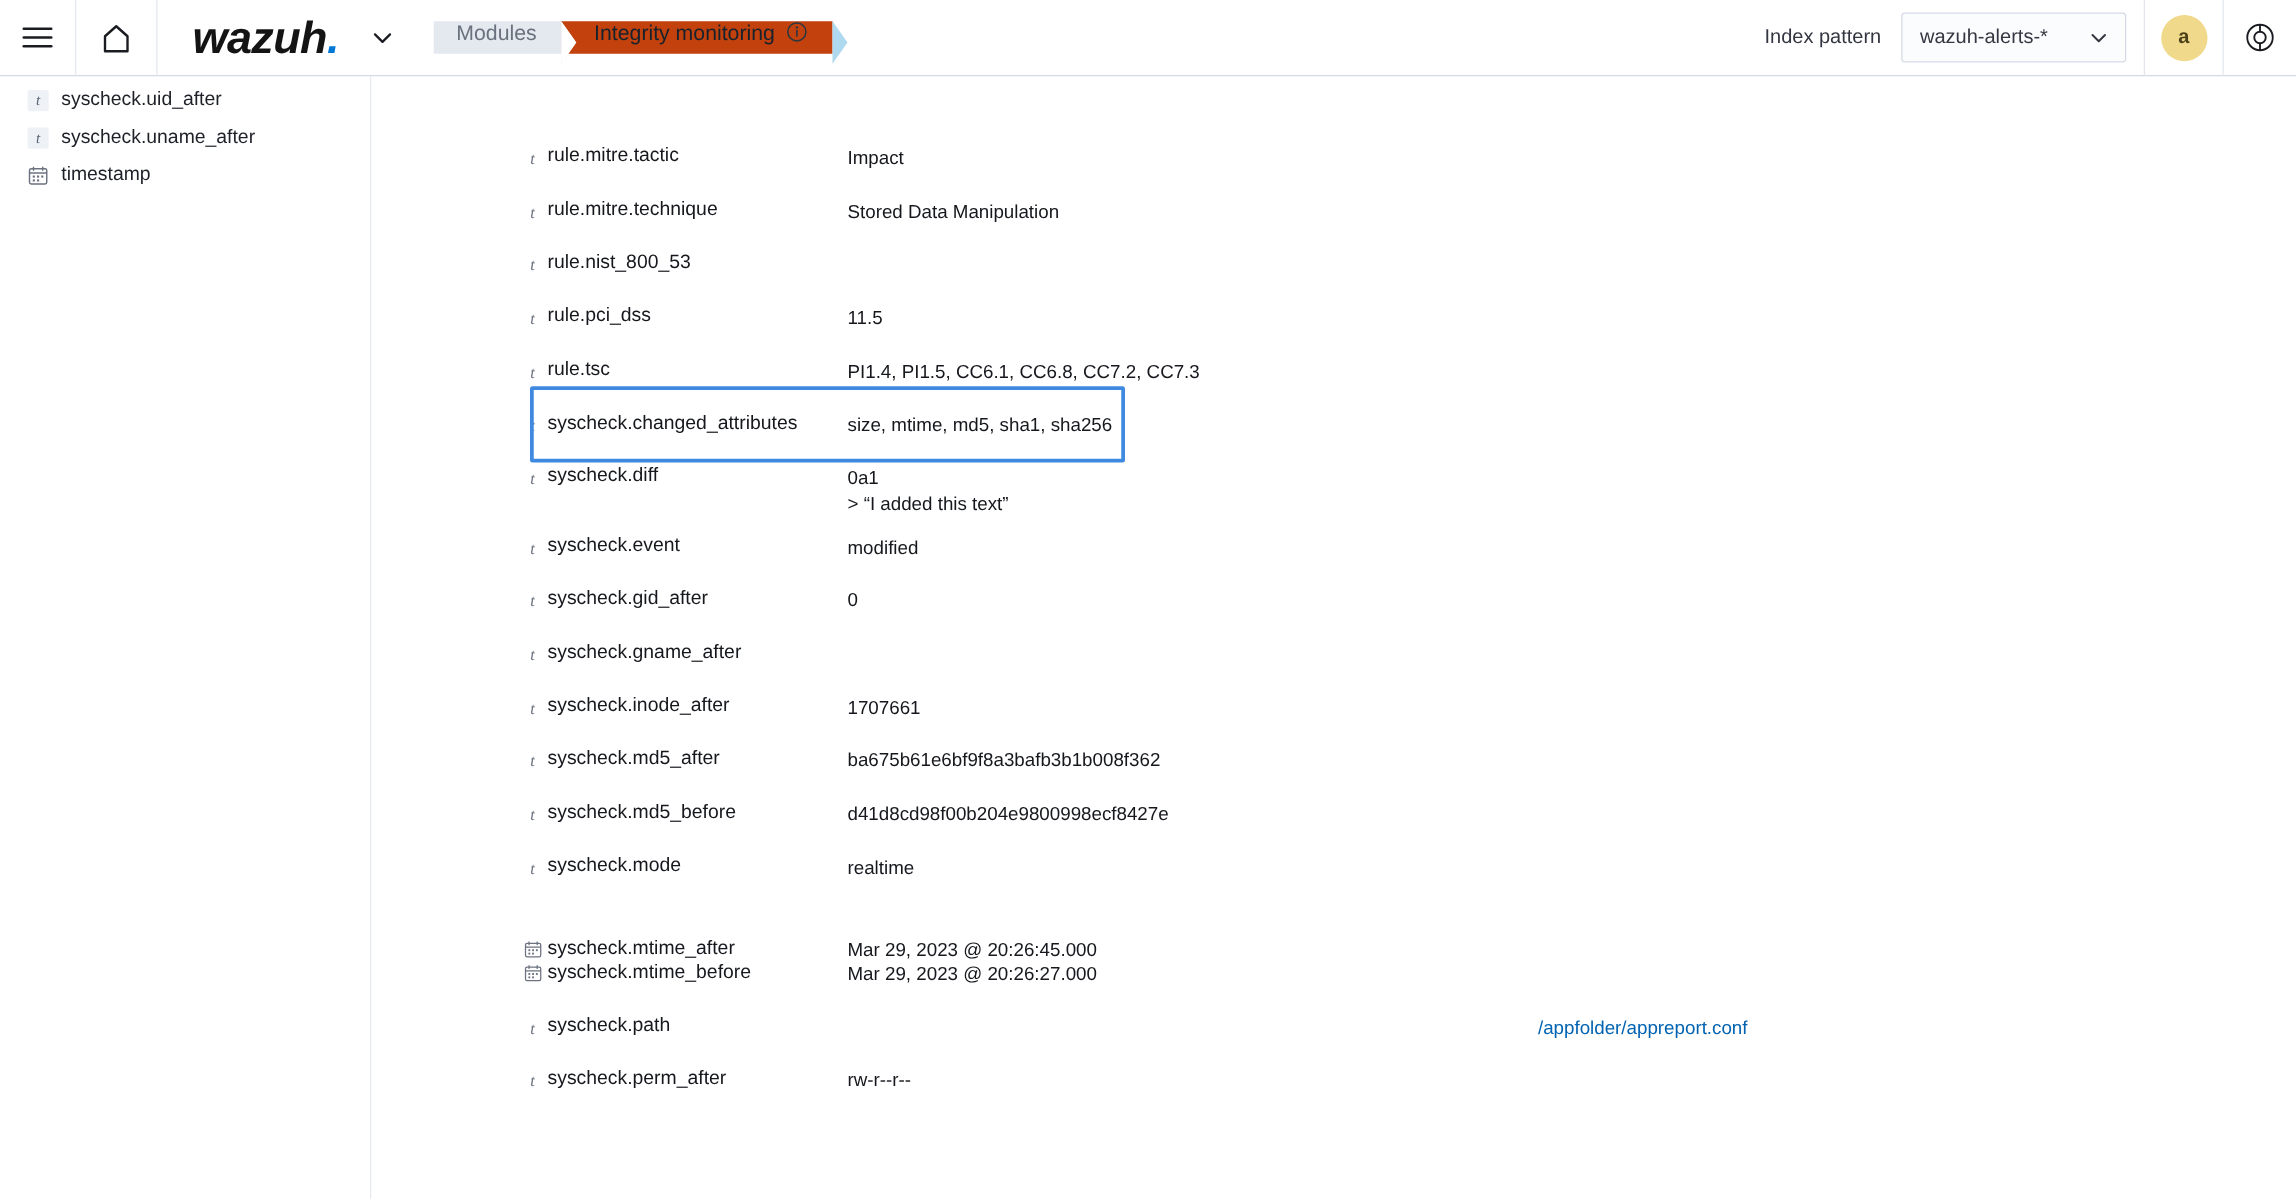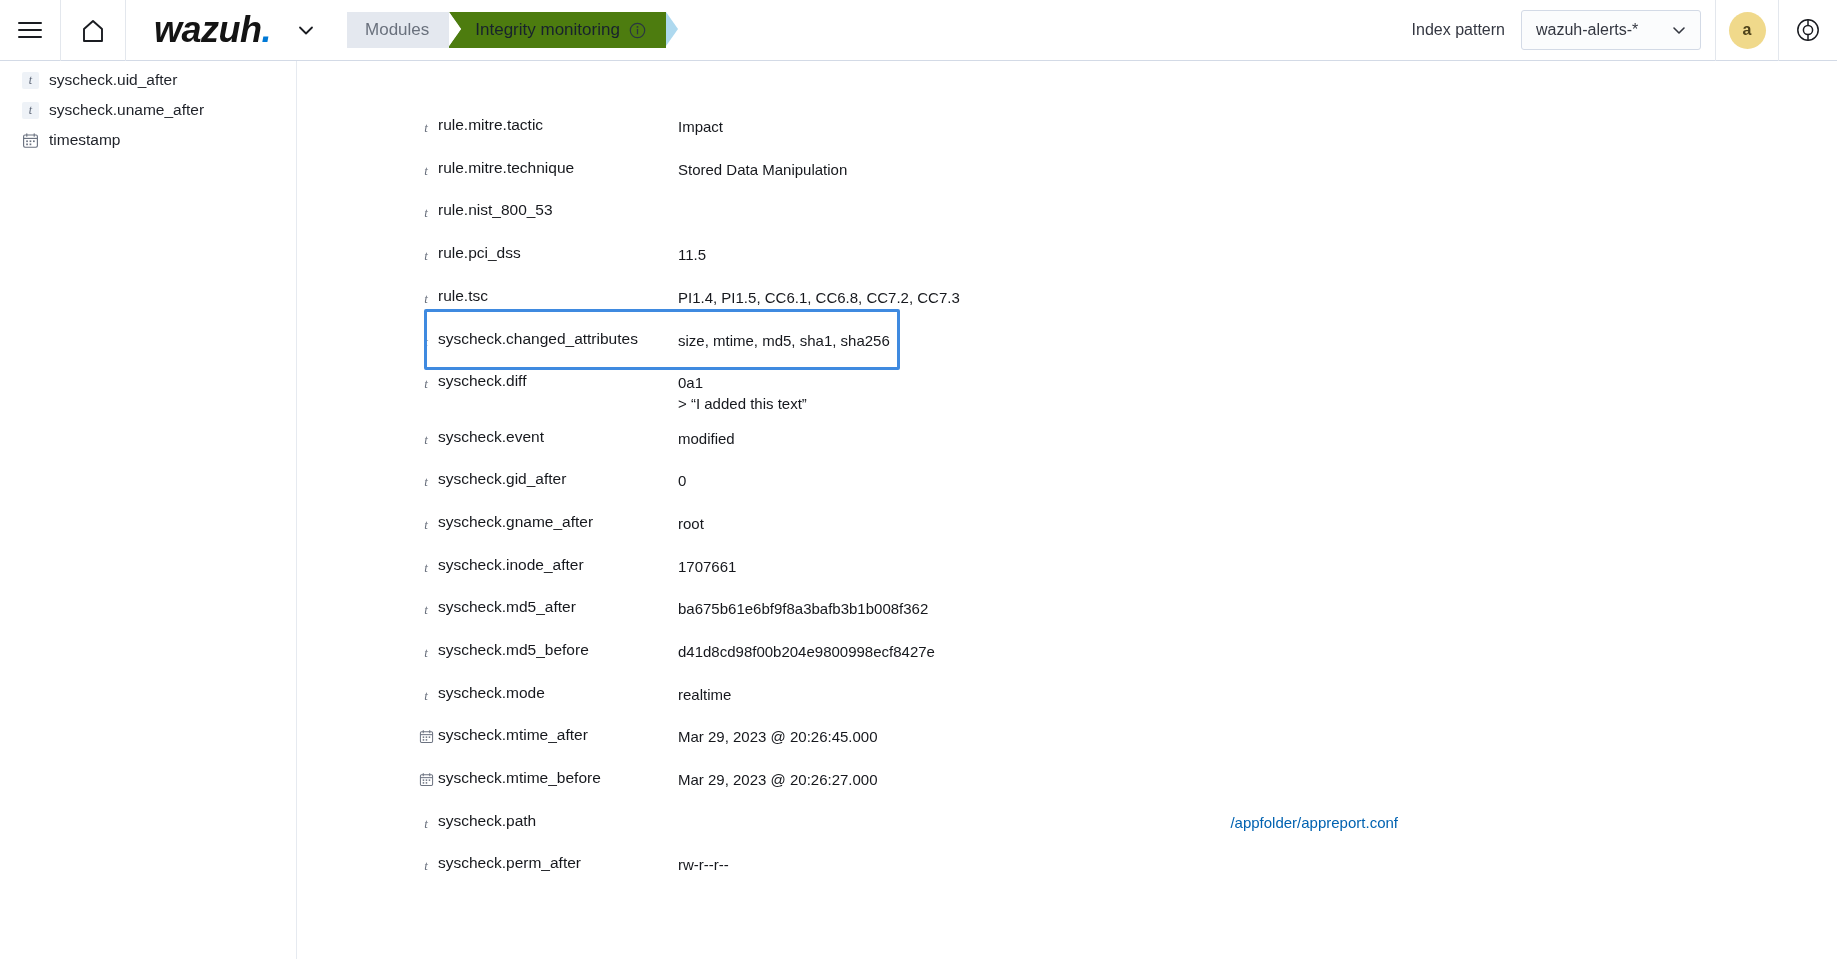--- a/index.html
+++ b/index.html
@@ -48,36 +48,36 @@
     color: #141414;
     font-style: italic;
   }
   .brand .dot { color: #0079d6; }
 
   .brand-caret { width: 54px; }
   .brand-caret svg { display:block; }
 
   .breadcrumbs { display: flex; align-items: center; margin-left: 14px; height: 34px; }
   .crumb {
-    position: relative; height: 36px;
-    display: flex; align-items: center;
+    position: relative; height: 26px;
+    display: flex; align-items: flex-start;
     font-size: 17px; color: #6a717d;
     padding: 0 20px 0 18px;
     background: #e4e8ef;
   }
   .crumb:after {
     content: ""; position: absolute; right: -12px; top: 0;
     width: 0; height: 0;
     border-top: 17px solid transparent;
     border-bottom: 17px solid transparent;
     border-left: 12px solid #e4e8ef;
     z-index: 2;
   }
   .crumb.active {
-    background: #4d7c0f; color: #18222d; font-weight: 400;
+    background: #c2410c; color: #18222d; font-weight: 400;
     padding-left: 26px;
   }
   .crumb.active:after { border-left-color: #aed9ef; }
   .crumb.active:before {
     content: ""; position: absolute; left: 0; top: 0;
     width: 0; height: 0;
     border-top: 17px solid transparent;
     border-bottom: 17px solid transparent;
     border-left: 12px solid #ffffff;
     z-index: 3;
@@ -329,21 +329,20 @@
           <div class="cell-value">modified</div>
         </div>
         <div class="doc-row abs" style="top: 400px;">
           <div class="cell-type row-offset-field"><span class="chip-t">t</span></div>
           <div class="cell-field">syscheck.gid_after</div>
           <div class="cell-value">0</div>
         </div>
         <div class="doc-row abs" style="top: 443px;">
           <div class="cell-type row-offset-field"><span class="chip-t">t</span></div>
           <div class="cell-field">syscheck.gname_after</div>
-          <div class="cell-value">root</div>
         </div>
         <div class="doc-row abs" style="top: 486px;">
           <div class="cell-type row-offset-field"><span class="chip-t">t</span></div>
           <div class="cell-field">syscheck.inode_after</div>
           <div class="cell-value">1707661</div>
         </div>
         <div class="doc-row abs" style="top: 528px;">
           <div class="cell-type row-offset-field"><span class="chip-t">t</span></div>
           <div class="cell-field">syscheck.md5_after</div>
           <div class="cell-value">ba675b61e6bf9f8a3bafb3b1b008f362</div>
@@ -351,21 +350,21 @@
         <div class="doc-row abs" style="top: 571px;">
           <div class="cell-type row-offset-field"><span class="chip-t">t</span></div>
           <div class="cell-field">syscheck.md5_before</div>
           <div class="cell-value">d41d8cd98f00b204e9800998ecf8427e</div>
         </div>
         <div class="doc-row abs" style="top: 614px;">
           <div class="cell-type row-offset-field"><span class="chip-t">t</span></div>
           <div class="cell-field">syscheck.mode</div>
           <div class="cell-value">realtime</div>
         </div>
-        <div class="doc-row abs" style="top: 656px;">
+        <div class="doc-row abs" style="top: 680px;">
           <div class="cell-type row-offset-field"><svg width="15" height="15" viewBox="0 0 17 17" style="vertical-align:-2px">
               <rect x="1.6" y="3" width="13.8" height="12.2" rx="1.4" fill="none" stroke="#6b7280" stroke-width="1.15"></rect>
               <path d="M1.6 6.4 H15.4" stroke="#6b7280" stroke-width="1.15"></path>
               <path d="M4.8 1.7 V4.2 M12.2 1.7 V4.2" stroke="#6b7280" stroke-width="1.15" stroke-linecap="round"></path>
               <rect x="4.2" y="8.4" width="1.7" height="1.7" fill="#6b7280"></rect>
               <rect x="7.6" y="8.4" width="1.7" height="1.7" fill="#6b7280"></rect>
               <rect x="11" y="8.4" width="1.7" height="1.7" fill="#6b7280"></rect>
               <rect x="4.2" y="11.5" width="1.7" height="1.7" fill="#6b7280"></rect>
               <rect x="7.6" y="11.5" width="1.7" height="1.7" fill="#6b7280"></rect>
             </svg></div>

